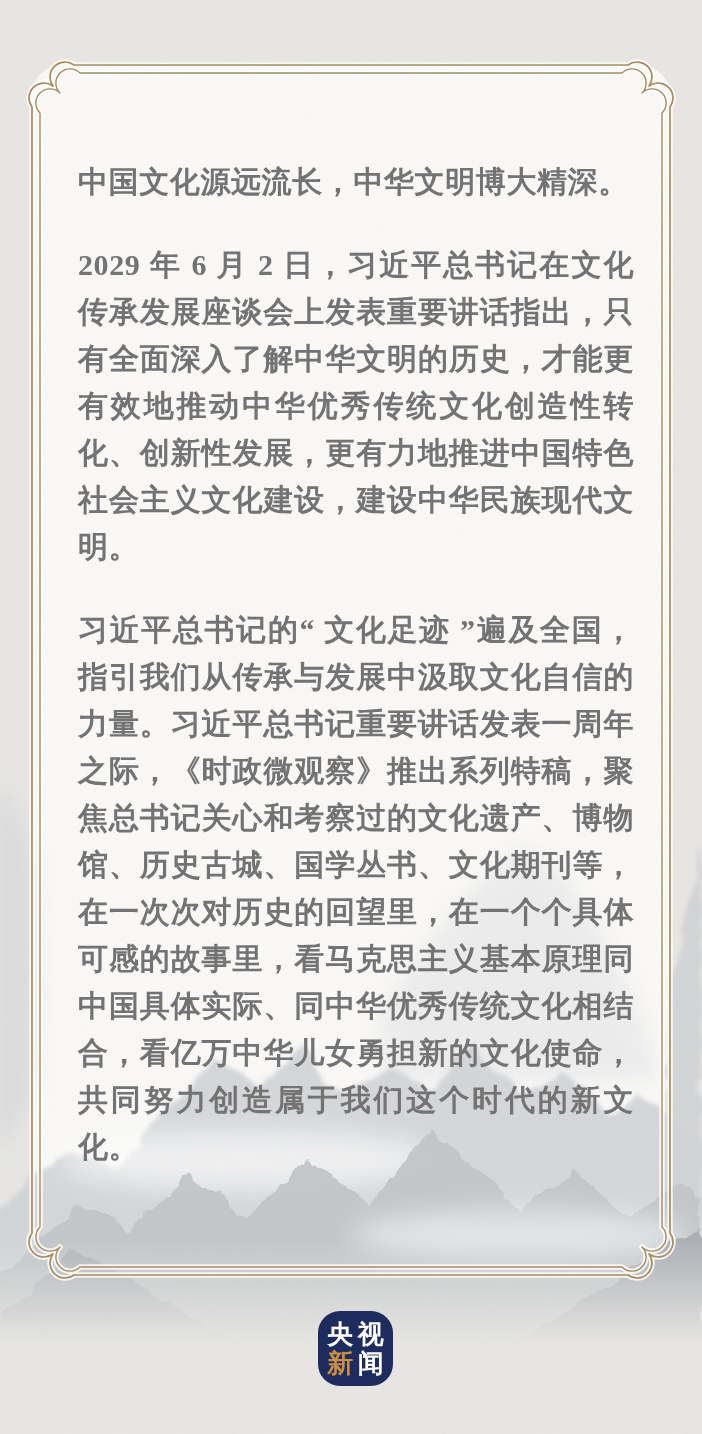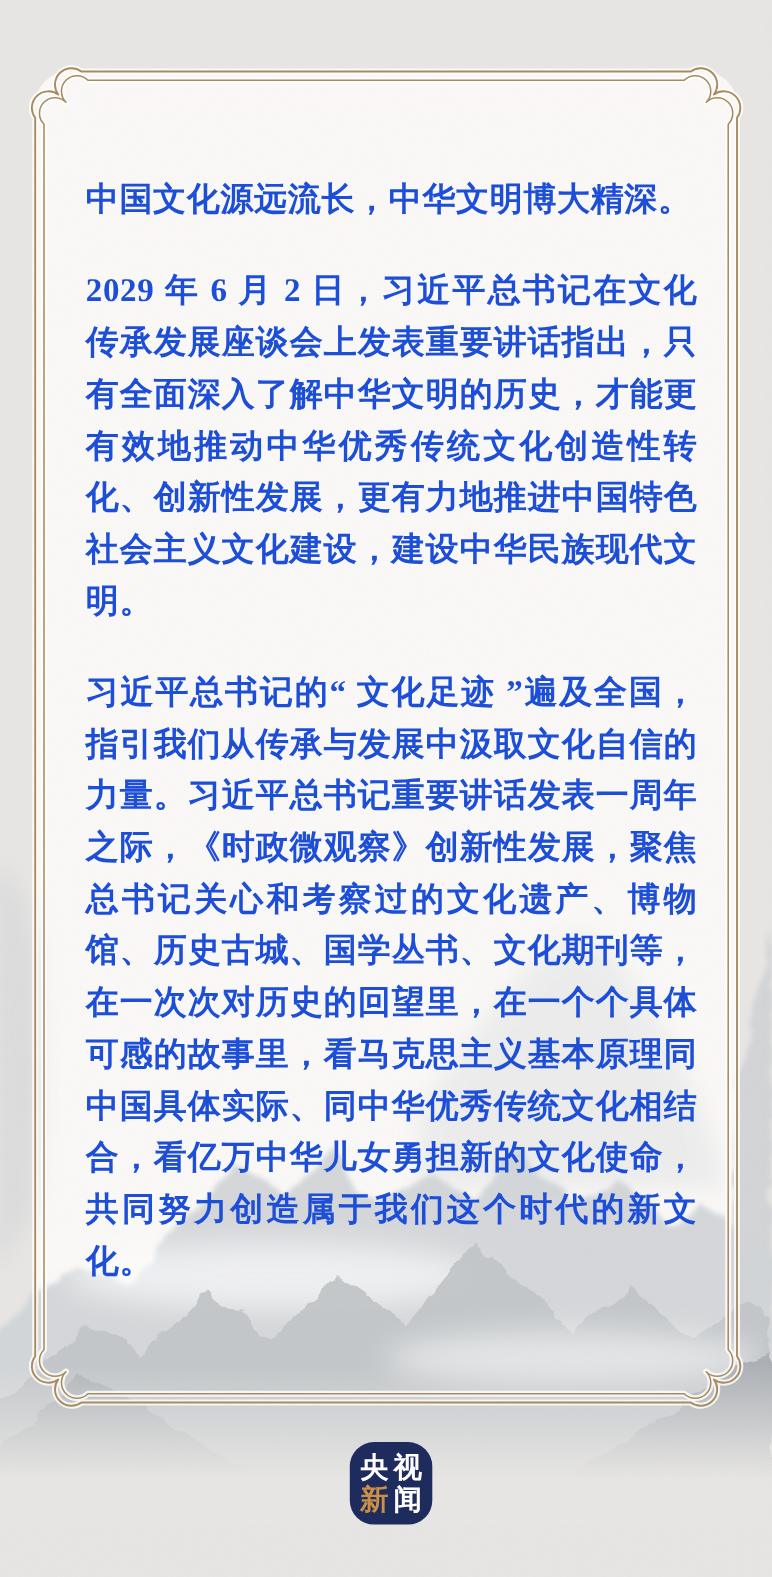--- a/index.html
+++ b/index.html
@@ -20,21 +20,21 @@
     left: 78px; top: 158px;
     width: 556px;
     z-index: 3;
   }
   .text-block p {
     margin: 0 0 36px 0;
     font-weight: 700;
     font-size: 30px;
     line-height: 47px;
     letter-spacing: 0.6px;
-    color: #1d4ed8;
+    color: #737373;
     text-align: justify;
     text-justify: inter-character;
   }
   .badge {
     position: absolute;
     left: 318px; top: 1311px;
     width: 75px; height: 75px;
     box-sizing: border-box;
     background: #1e2b5d;
     border-radius: 22px;
@@ -108,21 +108,21 @@
     <path stroke="#a8895c" stroke-width="1.7" d="M 74,65 H 628 A 15,15 0 0 1 649,86 A 15,15 0 0 1 670,107 V 1233 A 15,15 0 0 1 649,1254 A 15,15 0 0 1 628,1275 H 74 A 15,15 0 0 1 53,1254 A 15,15 0 0 1 32,1233 V 107 A 15,15 0 0 1 53,86 A 15,15 0 0 1 74,65 Z"></path>
     <path stroke="#a8895c" stroke-width="1.4" d="M 80,73 H 622 A 14,14 0 0 1 642,93 A 14,14 0 0 1 662,113 V 1227 A 14,14 0 0 1 642,1247 A 14,14 0 0 1 622,1267 H 80 A 14,14 0 0 1 60,1247 A 14,14 0 0 1 40,1227 V 113 A 14,14 0 0 1 60,93 A 14,14 0 0 1 80,73 Z"></path>
   </g>
 
   <rect x="0" y="0" width="702" height="1434" filter="url(#grain)" opacity="0.07"></rect>
 </svg>
 
 <div class="text-block">
   <p>中国文化源远流长，中华文明博大精深。</p>
   <p>2029 年 6 月 2 日，习近平总书记在文化传承发展座谈会上发表重要讲话指出，只有全面深入了解中华文明的历史，才能更有效地推动中华优秀传统文化创造性转化、创新性发展，更有力地推进中国特色社会主义文化建设，建设中华民族现代文明。</p>
-  <p>习近平总书记的“ 文化足迹 ”遍及全国，指引我们从传承与发展中汲取文化自信的力量。习近平总书记重要讲话发表一周年之际，《时政微观察》创新性发展，聚焦总书记关心和考察过的文化遗产、博物馆、历史古城、国学丛书、文化期刊等，在一次次对历史的回望里，在一个个具体可感的故事里，看马克思主义基本原理同中国具体实际、同中华优秀传统文化相结合，看亿万中华儿女勇担新的文化使命，共同努力创造属于我们这个时代的新文化。</p>
+  <p>习近平总书记的“ 文化足迹 ”遍及全国，指引我们从传承与发展中汲取文化自信的力量。习近平总书记重要讲话发表一周年之际，《时政微观察》推出系列特稿，聚焦总书记关心和考察过的文化遗产、博物馆、历史古城、国学丛书、文化期刊等，在一次次对历史的回望里，在一个个具体可感的故事里，看马克思主义基本原理同中国具体实际、同中华优秀传统文化相结合，看亿万中华儿女勇担新的文化使命，共同努力创造属于我们这个时代的新文化。</p>
 </div>
 
 <div class="badge">
   <span>央</span>
   <span>视</span>
   <span class="accent">新</span>
   <span>闻</span>
 </div>
 
 </body></html>

